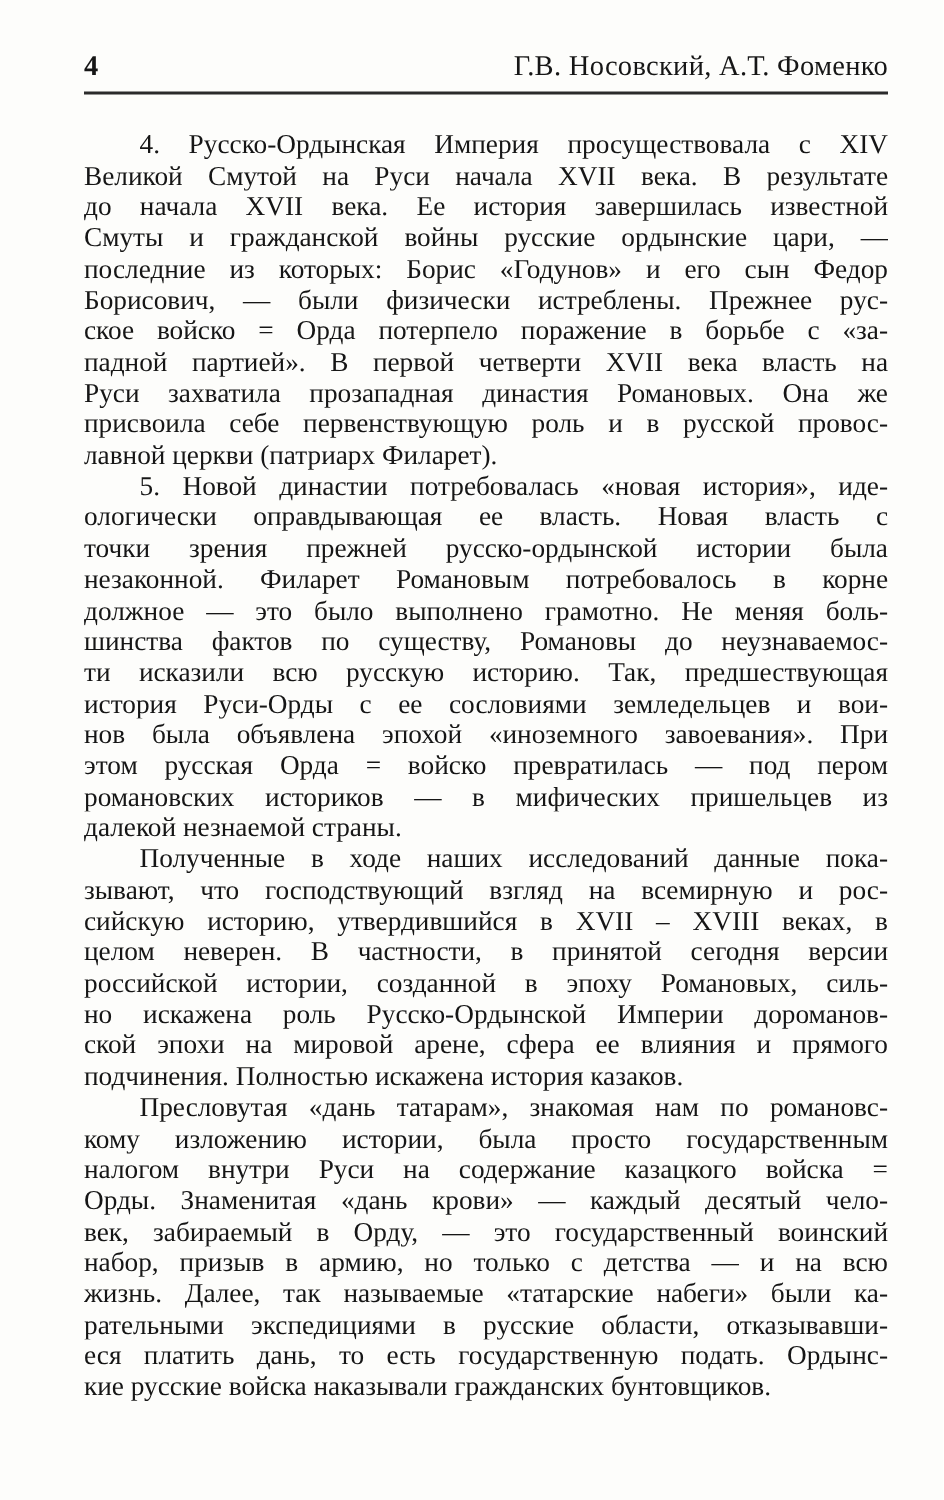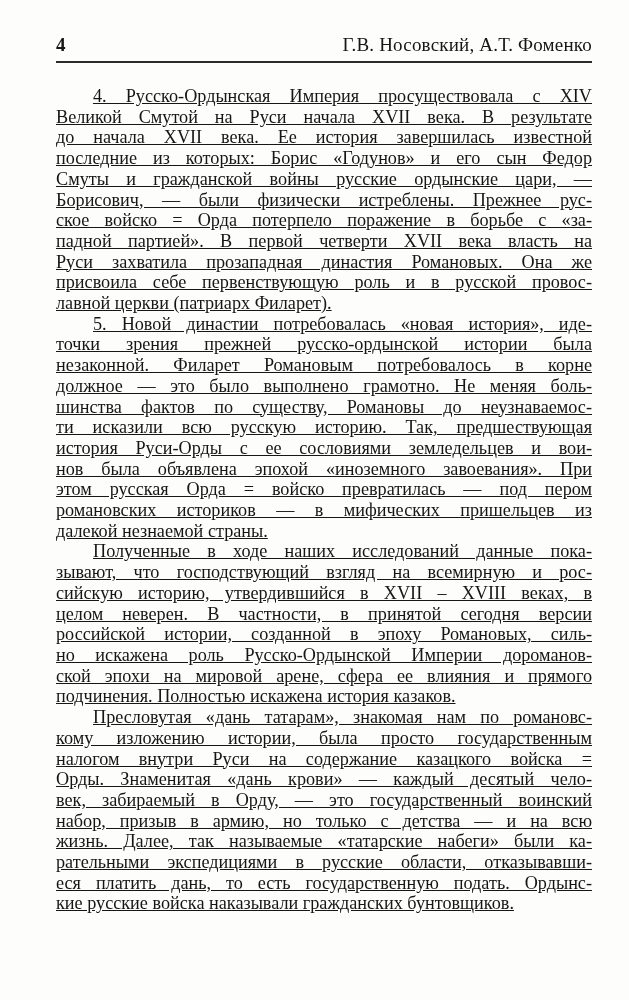--- a/index.html
+++ b/index.html
@@ -37,21 +37,20 @@
   .running-header .title {
     text-align: center;
   }
   .body-text {
     margin-top: 23px;
     font-size: 18.2px;
     line-height: 20.7px;
   }
   .para {
     margin: 0;
-    text-decoration: underline;
   }
   .line {
     text-align: justify;
     text-align-last: justify;
     -moz-text-align-last: justify;
     white-space: nowrap;
     overflow: hidden;
   }
   .line.last {
     text-align-last: left;
@@ -68,31 +67,32 @@
   <div class="content">
     <div class="running-header">
       <span class="pageno">4</span>
       <span class="title">Г.В. Носовский, А.Т. Фоменко</span>
     </div>
     <div class="body-text">
         <div class="para">
           <div class="line indent">4. Русско-Ордынская Империя просуществовала с XIV</div>
           <div class="line">Великой Смутой на Руси начала XVII века. В результате</div>
           <div class="line">до начала XVII века. Ее история завершилась известной</div>
+          <div class="line">Смуты и гражданской войны русские ордынские цари, —</div>
           <div class="line">последние из которых: Борис «Годунов» и его сын Федор</div>
-          <div class="line">Смуты и гражданской войны русские ордынские цари, —</div>
           <div class="line">Борисович, — были физически истреблены. Прежнее рус-</div>
           <div class="line">ское войско = Орда потерпело поражение в борьбе с «за-</div>
           <div class="line">падной партией». В первой четверти XVII века власть на</div>
           <div class="line">Руси захватила прозападная династия Романовых. Она же</div>
           <div class="line">присвоила себе первенствующую роль и в русской провос-</div>
           <div class="line last">лавной церкви (патриарх Филарет).</div>
         </div>
         <div class="para">
           <div class="line indent">5. Новой династии потребовалась «новая история», иде-</div>
+          <div class="line">ологически оправдывающая ее власть. Новая власть с</div>
           <div class="line">точки зрения прежней русско-ордынской истории была</div>
           <div class="line">незаконной. Филарет Романовым потребовалось в корне</div>
           <div class="line">должное — это было выполнено грамотно. Не меняя боль-</div>
           <div class="line">шинства фактов по существу, Романовы до неузнаваемос-</div>
           <div class="line">ти исказили всю русскую историю. Так, предшествующая</div>
           <div class="line">история Руси-Орды с ее сословиями земледельцев и вои-</div>
           <div class="line">нов была объявлена эпохой «иноземного завоевания». При</div>
           <div class="line">этом русская Орда = войско превратилась — под пером</div>
           <div class="line">романовских историков — в мифических пришельцев из</div>
           <div class="line last">далекой незнаемой страны.</div>

